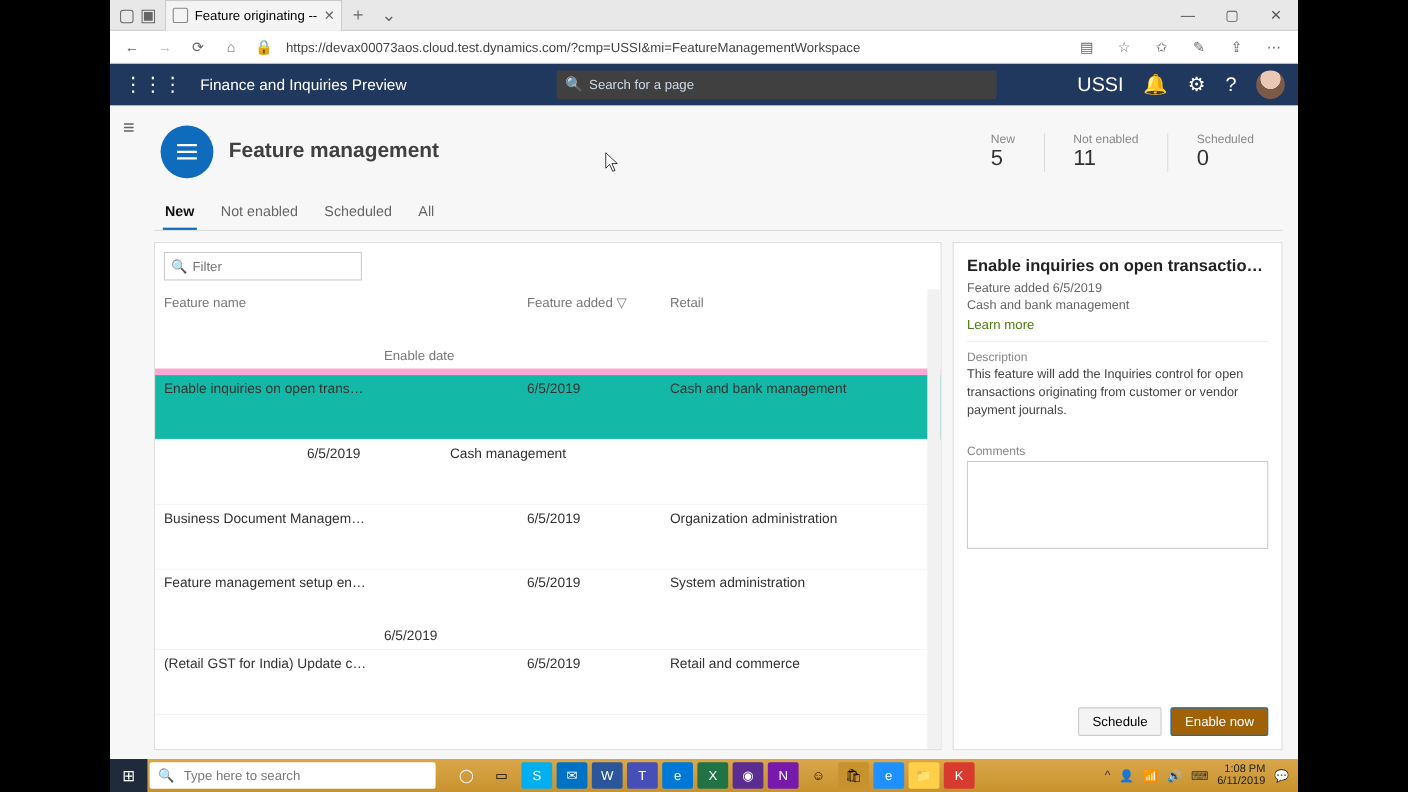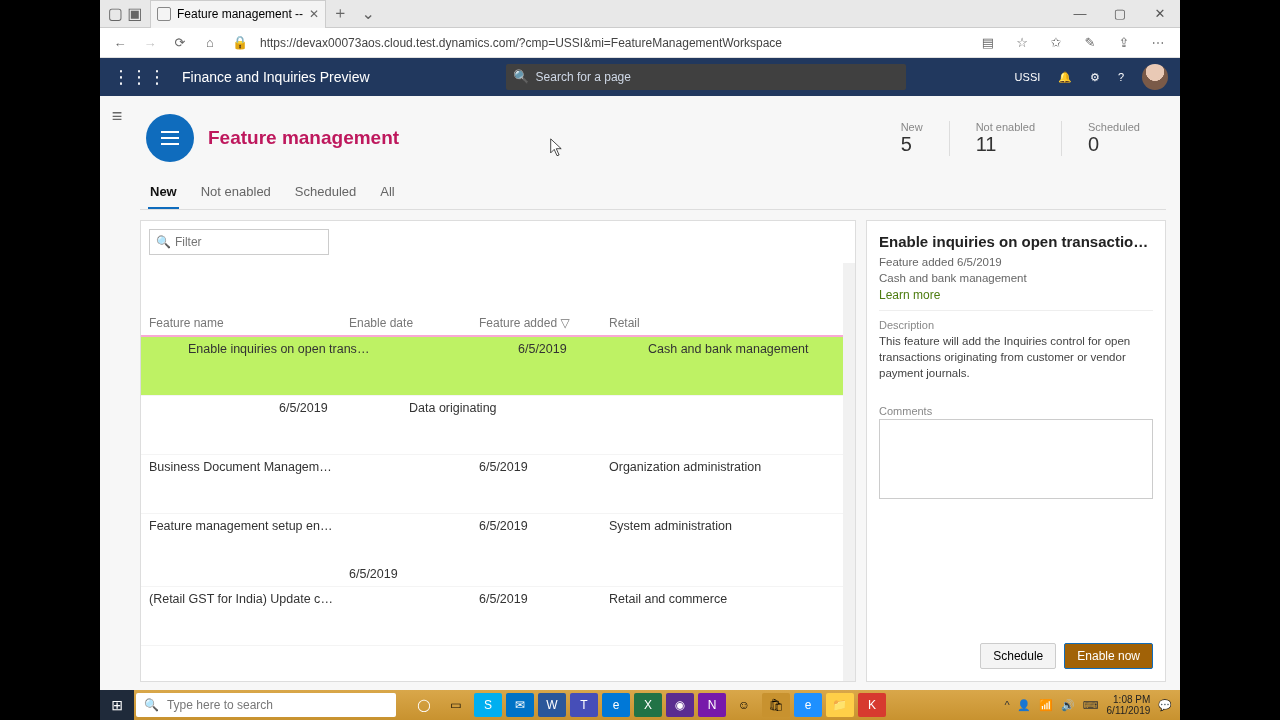--- a/index.html
+++ b/index.html
@@ -18,50 +18,50 @@
 .addrbar .url { flex: 0 0 auto; color: #444; font-size: 12px; }
 .addrbar .spacer { flex:1; }
 .addrbar .ricon { width: 24px; text-align:center; cursor:pointer; }
 .topnav { height: 38px; background: #21385e; display: flex; align-items: center; color: #fff; padding: 0 12px; gap: 16px; }
 .topnav .waffle { font-size: 18px; cursor:pointer; }
 .topnav .brand { font-size: 14px; font-weight: 400; }
 .topnav .searchwrap { position: relative; width: 400px; margin-left: 120px; }
 .topnav .searchwrap input { width: 100%; height: 26px; background: #404040; border: none; border-radius: 2px; color: #fff; padding: 0 8px 0 30px; font-size: 12px; }
 .topnav .searchwrap input::placeholder { color: #cfd8e6; }
 .topnav .searchwrap .sicon { position: absolute; left: 8px; top: 5px; color: #cfd8e6; font-size: 13px; }
-.topnav .right { margin-left: auto; display: flex; align-items: center; gap: 18px; font-size: 11px; }
+.topnav .right { margin-left: auto; display: flex; align-items: center; gap: 18px; font-size: 18px; }
 .topnav .avatar { width: 26px; height: 26px; border-radius: 50%; background: radial-gradient(circle at 50% 30%, #e9c9b5 0 40%, #7a5a48 42% 100%); cursor:pointer; }
 .content { display: flex; flex: 1; background: #f7f7f7; overflow: hidden; }
 .menuicon { width: 34px; padding-top: 10px; text-align:center; color:#666; font-size: 18px; cursor:pointer;}
 .main { flex: 1; padding: 10px 14px 8px 6px; display: flex; flex-direction: column; overflow:hidden;}
 .pagehead { display: flex; align-items: center; gap: 14px; padding: 8px 0 10px 6px; }
 .pagehead .icon { width: 48px; height: 48px; border-radius: 50%; background: #0f6cbd; display:flex; align-items:center; justify-content:center; }
 .pagehead .icon svg { width: 24px; height: 24px; fill: #fff; }
-.pagehead h1 { font-size: 19px; font-weight: 600; color: #be185d; }
+.pagehead h1 { font-size: 19px; font-weight: 600; color: #404040; }
 .stats { margin-left: auto; display: flex; }
 .stat { padding: 0 26px; border-left: 1px solid #ddd; }
 .stat:first-child { border-left: none; }
 .stat .label { font-size: 11px; color: #888; }
 .stat .value { font-size: 20px; font-weight: 400; color: #333; }
 .tabs { display: flex; gap: 20px; border-bottom: 1px solid #ddd; padding-left: 8px; margin-top: 4px;}
 .tabs .tabitem { padding: 8px 2px; font-size: 13px; color: #666; cursor: pointer; }
 .tabs .tabitem.active { color: #111; border-bottom: 2px solid #0f6cbd; font-weight: 600; }
 .panels { display: flex; gap: 10px; margin-top: 10px; flex: 1; min-height: 0; }
 .gridpanel { flex: 1; background: #fff; border: 1px solid #ddd; display:flex; flex-direction:column; }
 .filter { margin: 8px; border: 1px solid #ccc; height: 26px; display: flex; align-items: center; padding: 0 6px; width: 180px; }
 .filter input { border: none; outline: none; font-size: 12px; width: 100%; color: #555; margin-left: 4px; }
 .grid { font-size: 12.5px; color: #333; flex: 1; position: relative; }
-.gridhead { display: flex; border-bottom: 2px solid #f9a8d4; color: #777; font-size: 12px; align-items: flex-end; }
+.gridhead { display: flex; border-bottom: 6px solid #f9a8d4; color: #777; font-size: 12px; }
 .gridhead div, .gridrow div { padding: 5px 8px; }
 .col-name { width: 200px; white-space: nowrap; overflow: hidden; text-overflow: ellipsis; }
 .col-enable { width: 130px; margin-top: 48px; }
 .col-added { width: 130px; }
 .col-module { flex: 1; }
 .gridrow { display: flex; border-bottom: 1px solid #f4f4f4; cursor:pointer; }
-.gridrow.selected { background: #bef264; padding-left: 39px; }
+.gridrow.selected { background: #14b8a6; }
 .lock { color: #2a9d3f; font-size: 11px; margin-left: 2px; }
 .scrollbar { position: absolute; right: 0; top: 0; bottom: 0; width: 12px; background: #f1f1f1; }
 .detailpanel { width: 300px; background: #fff; border: 1px solid #ddd; padding: 12px; display: flex; flex-direction: column; font-size: 12px; }
 .detailpanel h3 { font-size: 15px; font-weight: 600; margin-bottom: 4px; color: #222; white-space: nowrap; overflow: hidden; text-overflow: ellipsis; }
 .detailpanel .meta { color: #666; font-size: 11.5px; line-height: 1.4; }
 .detailpanel .link { color: #4d7c0f; cursor: pointer; margin-top: 2px; display: inline-block; }
 .detailpanel hr { border: none; border-top: 1px solid #eee; margin: 8px 0; }
 .detailpanel .lbl { color: #888; font-size: 11px; margin-bottom: 2px; display:block; }
 .detailpanel .desc { color: #444; font-size: 11.5px; line-height: 1.4; margin-bottom: 24px; }
 .detailpanel textarea { width: 100%; height: 80px; border: 1px solid #ccc; resize: none; font-family: inherit; }
@@ -79,21 +79,21 @@
 </style>
 </head>
 <body>
 
 <div class="viewport">
 
   <div class="titlebar">
     <div class="tabgroup-icons">▢ ▣</div>
     <div class="tab">
       <span class="tab-icon"></span>
-      <span>Feature management --</span>
+      <span>Feature originating --</span>
       <span class="tab-close">✕</span>
     </div>
     <div class="tab-add">＋</div>
     <div class="tab-dropdown">⌄</div>
     <div class="winbtns">
       <div>—</div>
       <div>▢</div>
       <div>✕</div>
     </div>
   </div>
@@ -179,21 +179,21 @@
             <div id="gridbody">
                 <div class="gridrow selected">
                   <div class="col-name">Enable inquiries on open transa...</div>
                   <div class="col-enable"></div>
                   <div class="col-added">6/5/2019</div>
                   <div class="col-module">Cash and bank management</div>
                 </div>
                 <div class="gridrow">
                   <div class="col-enable"></div>
                   <div class="col-added">6/5/2019</div>
-                  <div class="col-module">Data originating</div>
+                  <div class="col-module">Cash management</div>
                 </div>
                 <div class="gridrow">
                   <div class="col-name">Business Document Management</div>
                   <div class="col-enable"></div>
                   <div class="col-added">6/5/2019</div>
                   <div class="col-module">Organization administration</div>
                 </div>
                 <div class="gridrow">
                   <div class="col-name">Feature management setup enh...<span class="lock"> 🔒</span></div>
                   <div class="col-enable">6/5/2019</div>

